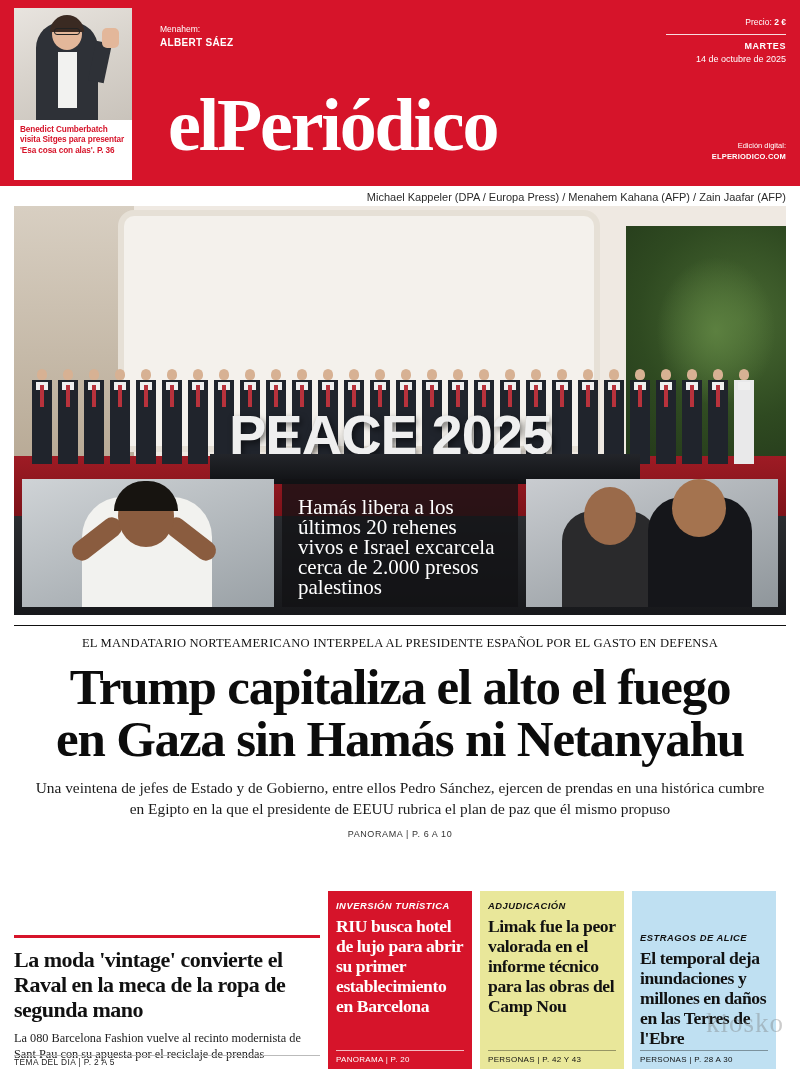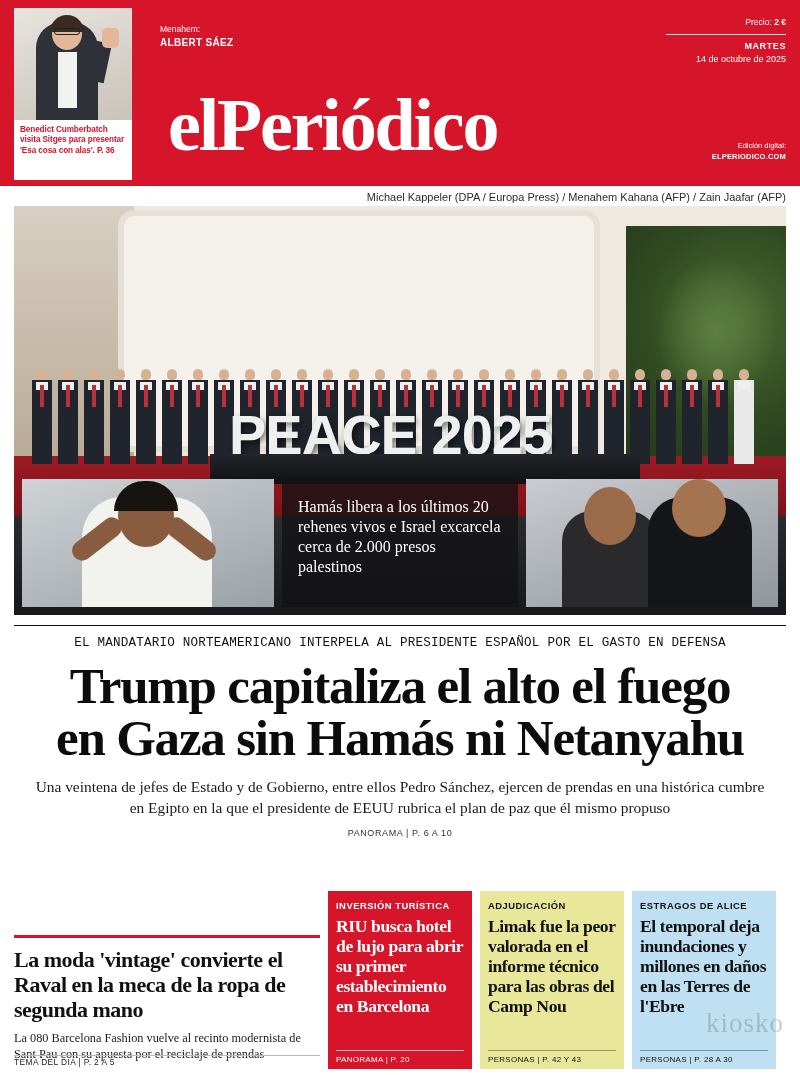--- a/index.html
+++ b/index.html
@@ -199,29 +199,29 @@
   .ir-h1{position:absolute;left:58px;bottom:62px;width:52px;height:58px;background:#9a6a4a;border-radius:50%;}
   .ir-p2{position:absolute;right:26px;bottom:0;width:104px;height:110px;background:#15161a;border-radius:34px 34px 0 0;}
   .ir-h2{position:absolute;right:52px;bottom:70px;width:54px;height:58px;background:#a4734f;border-radius:50%;}
 
   .caption-box {
     position:absolute; left:268px; bottom:8px; width:236px; height:128px;
     background:rgba(18,18,20,.78);
     color:#fff;
     padding:18px 16px 0 16px;
     font-family:"Liberation Serif", serif;
-    font-size:16px; line-height:20px;
+    font-size:21px; line-height:20px;
   }
 
   
   .lead { margin:0 14px; padding-top:10px; }
   .lead-rule { height:1px; background:#111; margin-bottom:10px; }
   .kicker {
     text-align:center; font-size:12.6px; letter-spacing:.2px;
-    color:#111; font-family:Liberation Mono, monospace;
+    color:#111; font-family:Liberation Serif, serif;
     padding-bottom:10px;
   }
   .headline {
     text-align:center;
     font-family:"Liberation Serif", serif;
     font-weight:bold;
     font-size:51px; line-height:52px;
     letter-spacing:-1.2px;
     color:#0c0c0c;
     padding-bottom:12px;
@@ -261,24 +261,25 @@
     border-top:1px solid #bbb; padding-top:1px;
     font-size:8.4px; letter-spacing:.4px; color:#222;
   }
   .colS { width:144px; padding:0; }
   .cs-red { background:#d6142a; color:#fff; }
   .cs-yellow { background:#e9e79a; color:#111; }
   .cs-blue { background:#bfe0f2; color:#111; }
   .cs-tag {
     font-size:9.4px; font-weight:bold; letter-spacing:.5px;
     padding:9px 8px 5px 8px;
+    font-style:italic;
   }
   .cs-red .cs-tag { color:#fff; }
   .cs-yellow .cs-tag { color:#111; }
-  .cs-blue .cs-tag { color:#111; }
+  .cs-blue .cs-tag { color:#111;margin-top:32px; }
   .cs-title {
     font-family:"Liberation Serif", serif; font-weight:bold;
     font-size:17.6px; line-height:20px; letter-spacing:-0.4px;
     padding:0 8px;
   }
   .cs-foot {
     position:absolute; left:8px; right:8px; bottom:5px;
     border-top:1px solid rgba(0,0,0,.35);
     padding-top:4px; font-size:8px; letter-spacing:.3px;
   }

